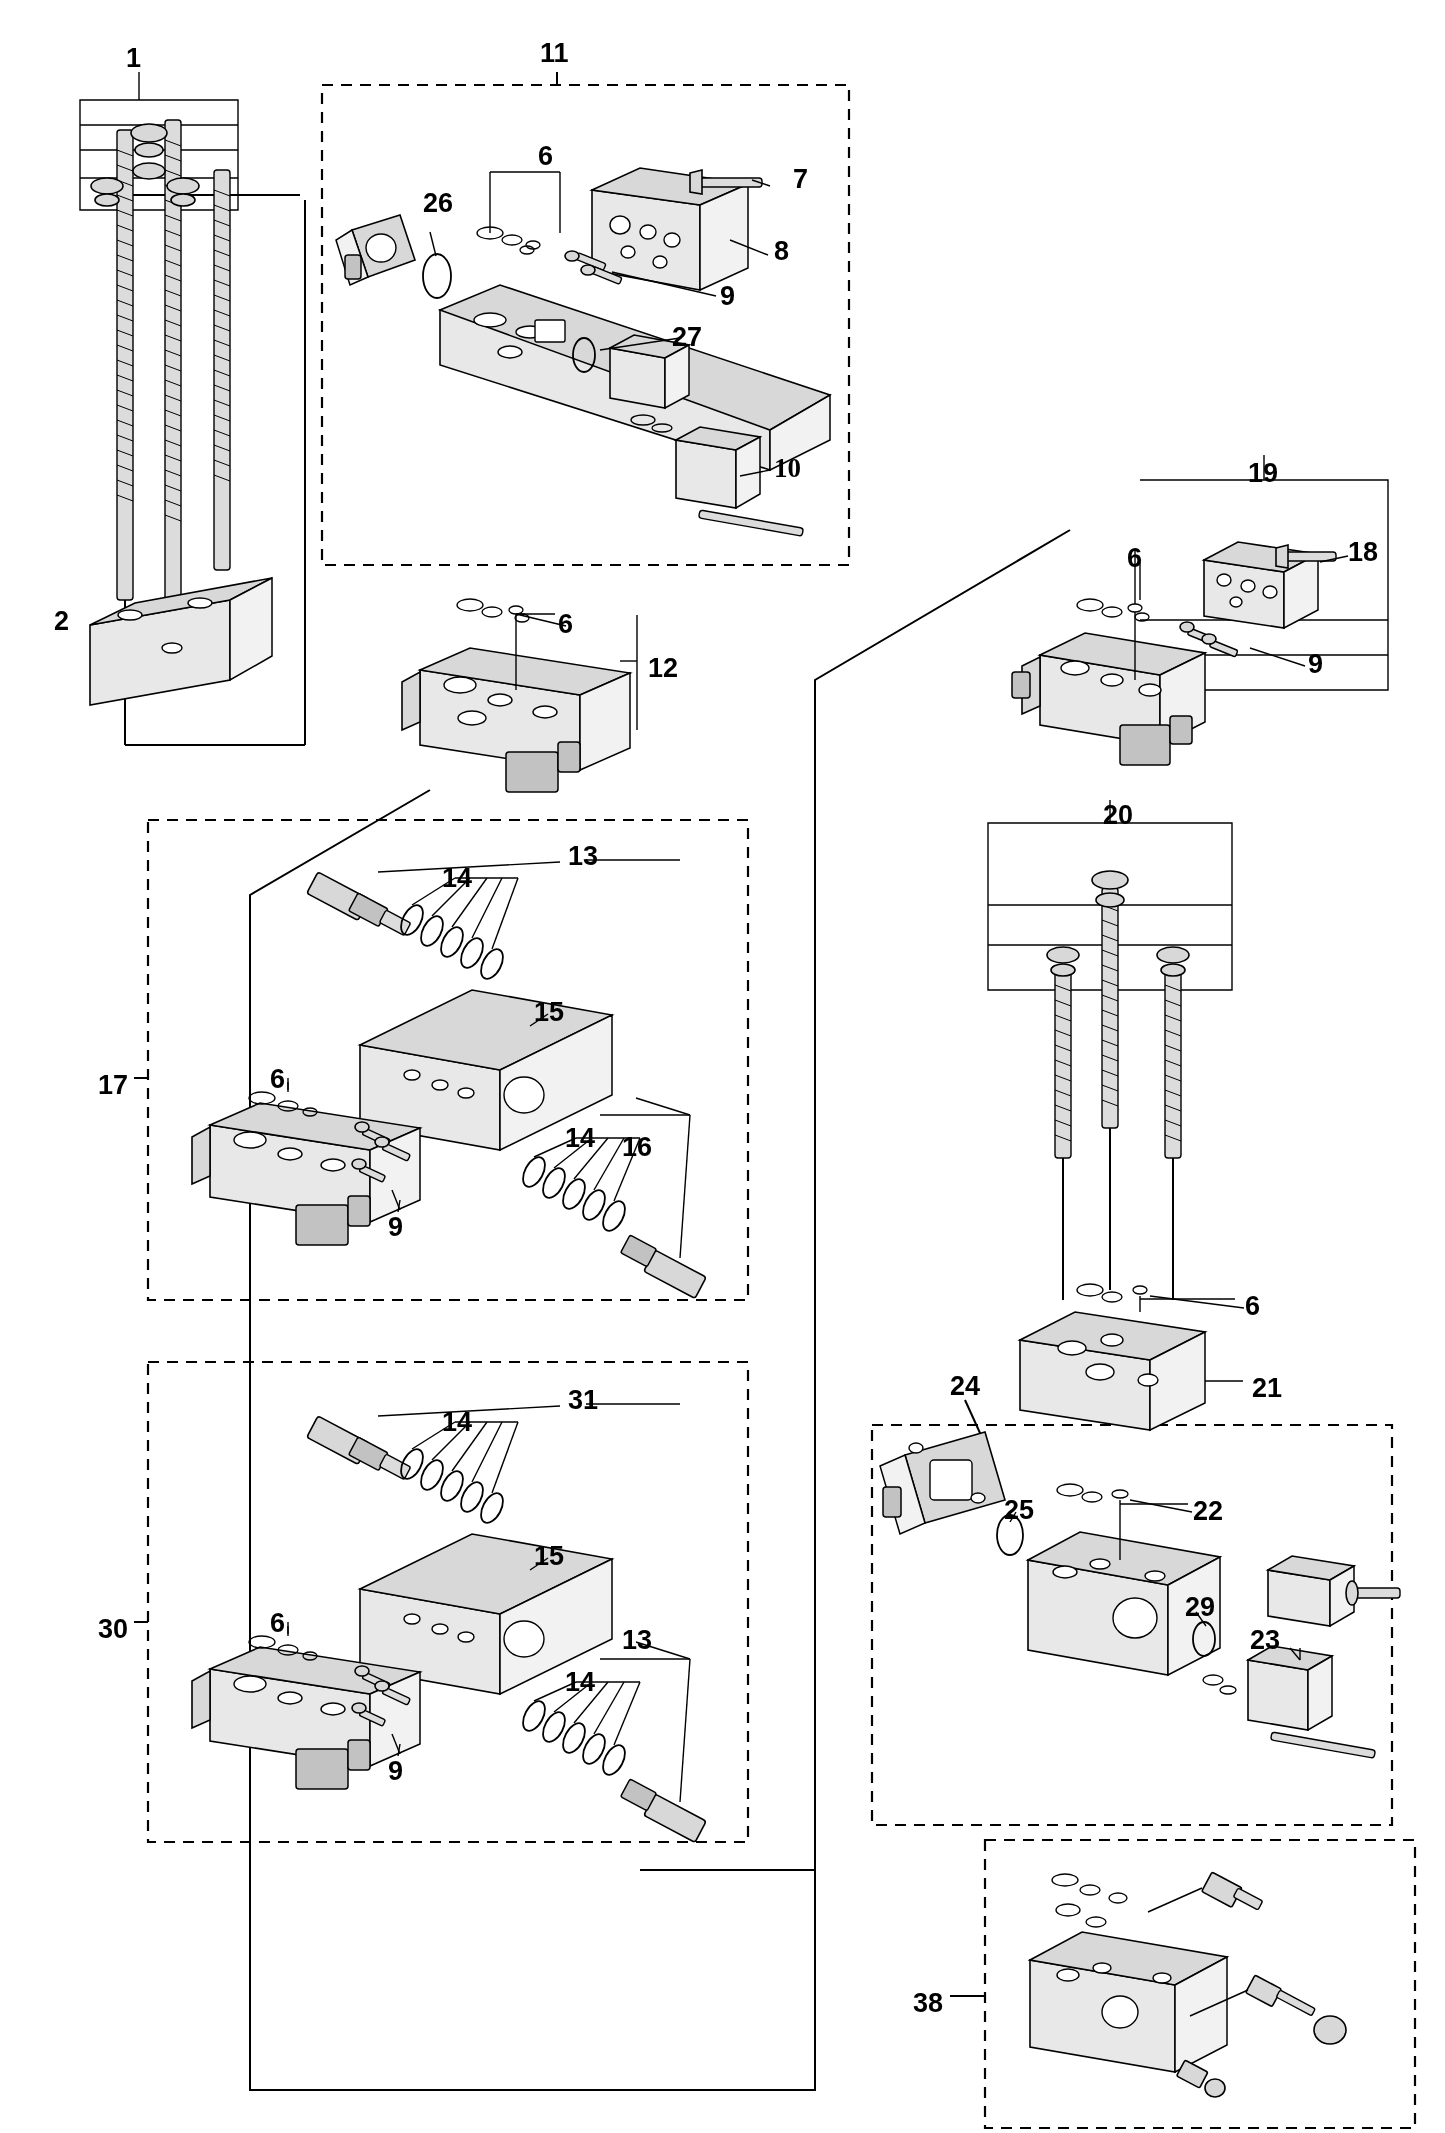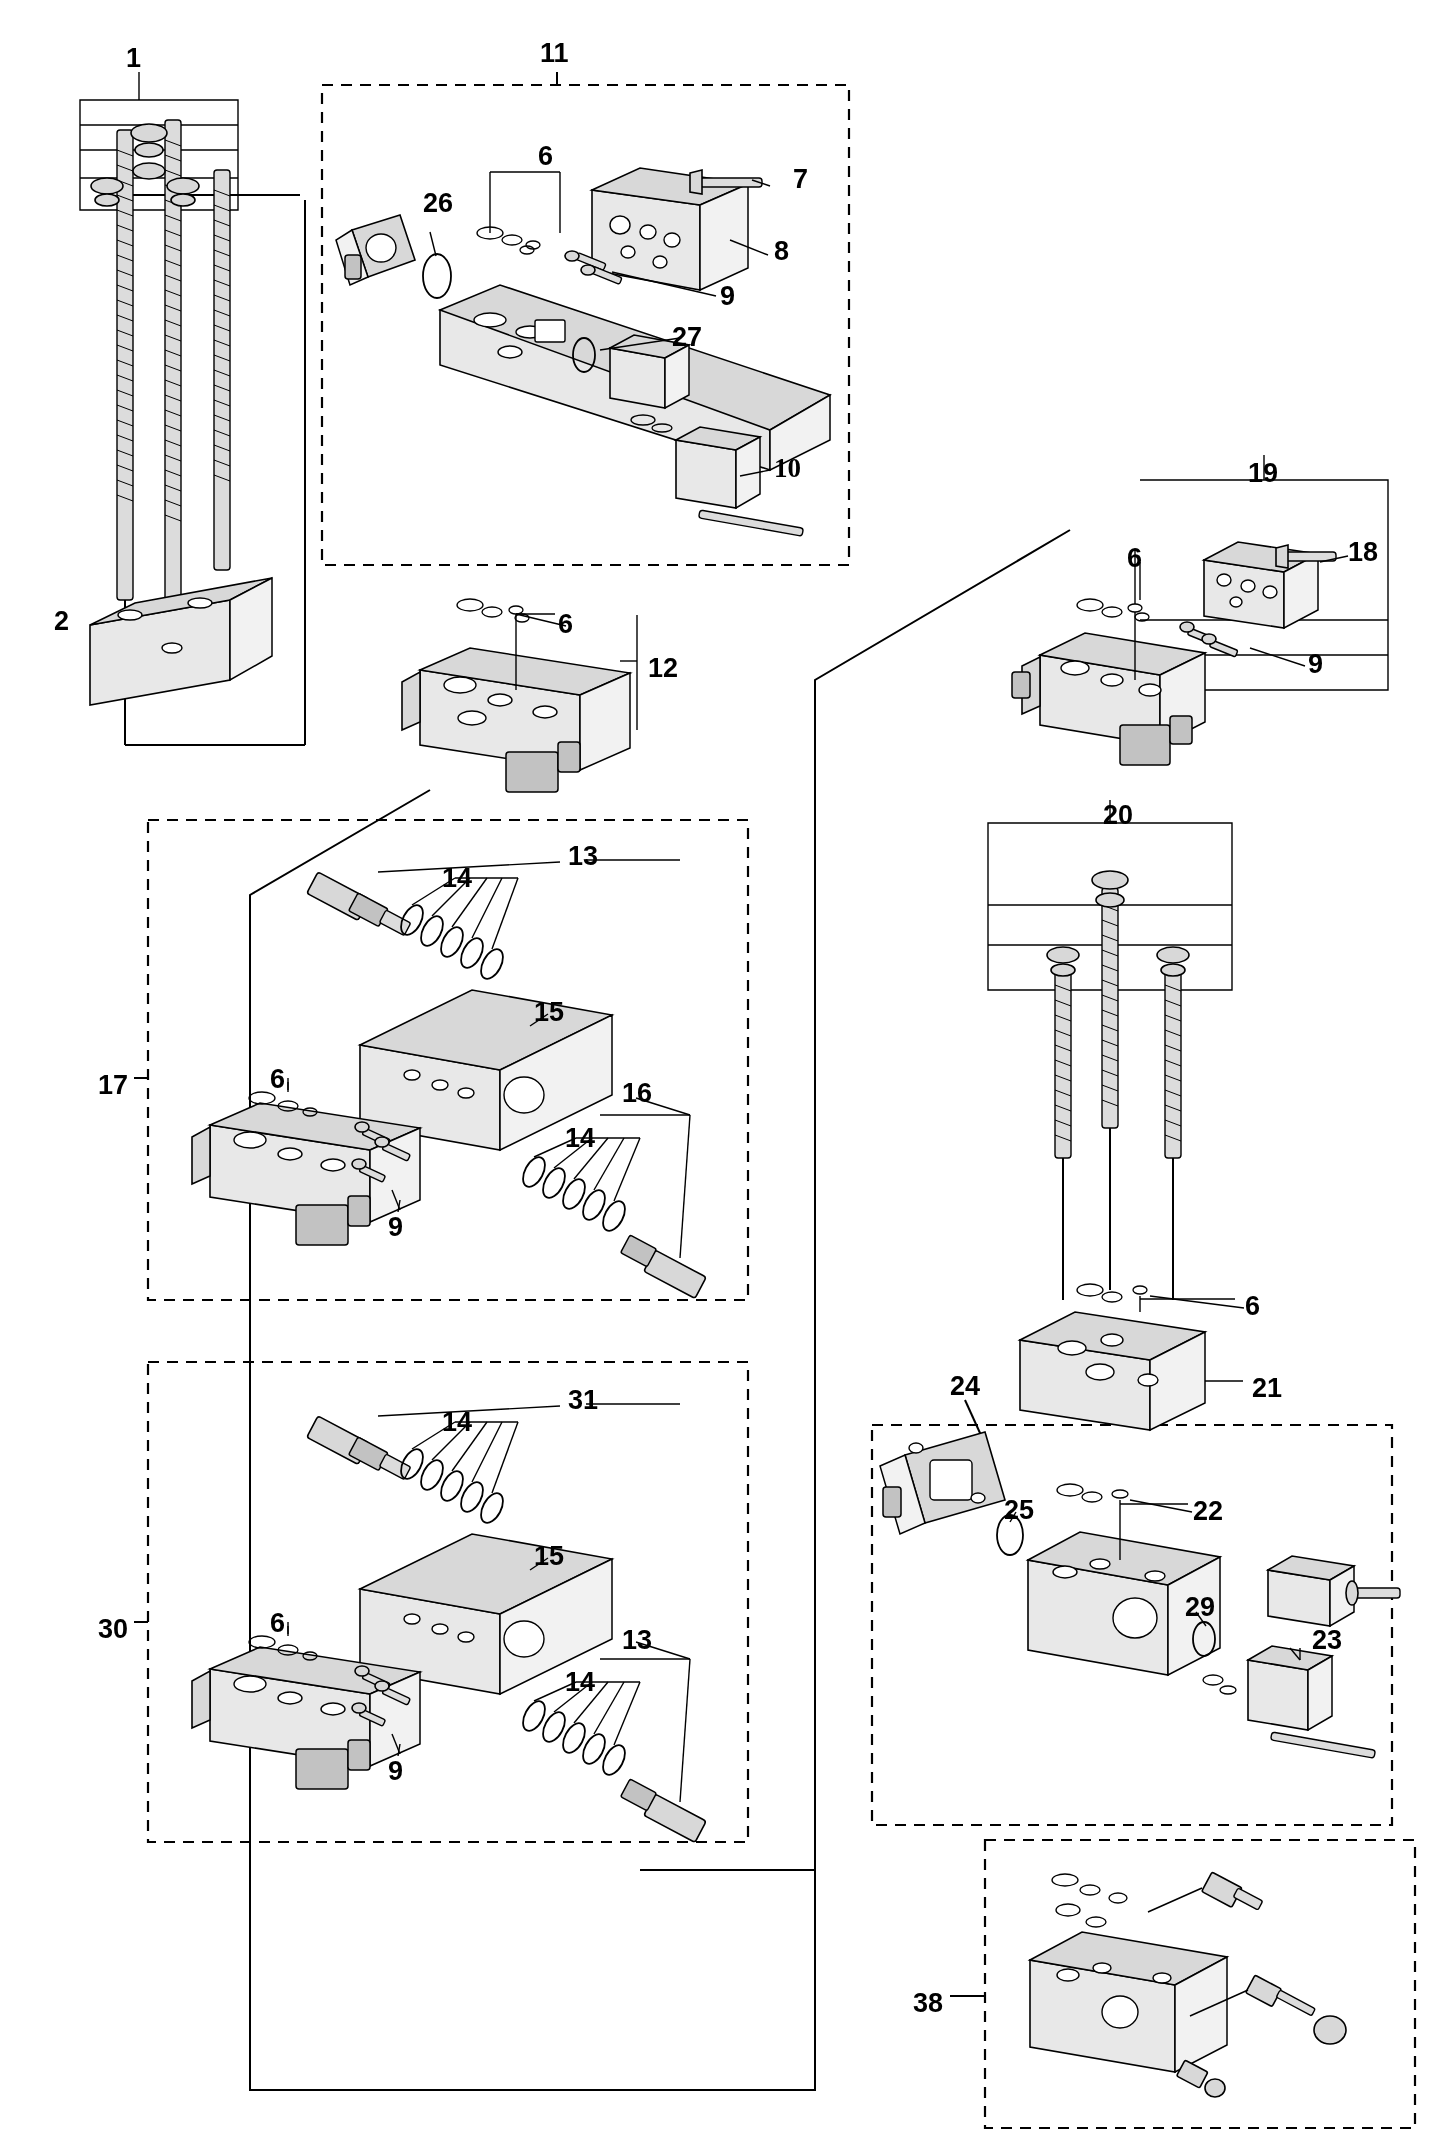--- a/index.html
+++ b/index.html
@@ -737,21 +737,21 @@
   <div class="callout" style="left:774px; top:455px;font-family:Liberation Serif, serif;">10</div>
   <div class="callout" style="left:540px; top:40px;">11</div>
   <div class="callout" style="left:423px; top:190px;">26</div>
   <div class="callout" style="left:672px; top:324px;">27</div>
   <div class="callout" style="left:558px; top:611px;">6</div>
   <div class="callout" style="left:648px; top:655px;">12</div>
   <div class="callout" style="left:568px; top:843px;">13</div>
   <div class="callout" style="left:442px; top:865px;">14</div>
   <div class="callout" style="left:534px; top:999px;">15</div>
   <div class="callout" style="left:270px; top:1066px;">6</div>
-  <div class="callout" style="left:622px; top:1080px;">16</div>
+  <div class="callout" style="left:622px; top:1134px;">16</div>
   <div class="callout" style="left:565px; top:1125px;">14</div>
   <div class="callout" style="left:388px; top:1214px;">9</div>
   <div class="callout" style="left:98px;  top:1072px;">17</div>
   <div class="callout" style="left:568px; top:1387px;">31</div>
   <div class="callout" style="left:442px; top:1409px;">14</div>
   <div class="callout" style="left:534px; top:1543px;">15</div>
   <div class="callout" style="left:270px; top:1610px;">6</div>
   <div class="callout" style="left:622px; top:1627px;">13</div>
   <div class="callout" style="left:565px; top:1669px;">14</div>
   <div class="callout" style="left:388px; top:1758px;">9</div>
@@ -760,16 +760,16 @@
   <div class="callout" style="left:1127px; top:545px;">6</div>
   <div class="callout" style="left:1348px; top:539px;text-align:center;">18</div>
   <div class="callout" style="left:1308px; top:651px;">9</div>
   <div class="callout" style="left:1103px; top:802px;">20</div>
   <div class="callout" style="left:1245px; top:1293px;">6</div>
   <div class="callout" style="left:1252px; top:1375px;">21</div>
   <div class="callout" style="left:950px;  top:1373px;">24</div>
   <div class="callout" style="left:1004px; top:1497px;">25</div>
   <div class="callout" style="left:1193px; top:1498px;">22</div>
   <div class="callout" style="left:1185px; top:1594px;">29</div>
-  <div class="callout" style="left:1312px; top:1627px;">23</div>
+  <div class="callout" style="left:1250px; top:1627px;">23</div>
   <div class="callout" style="left:913px;  top:1990px;">38</div>
 
 </div>
 
 </body></html>

